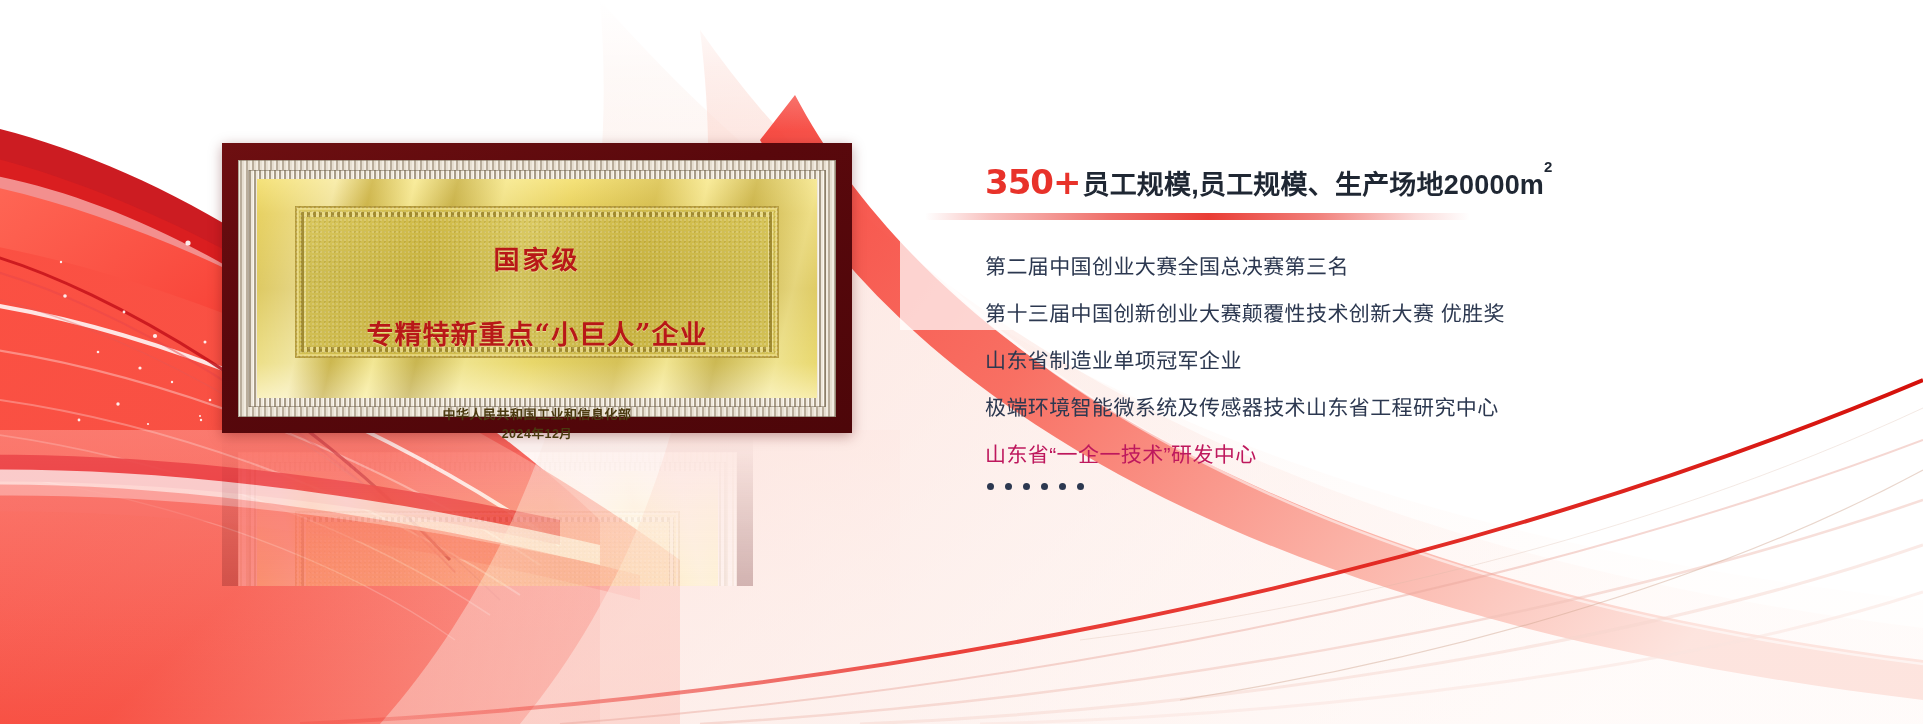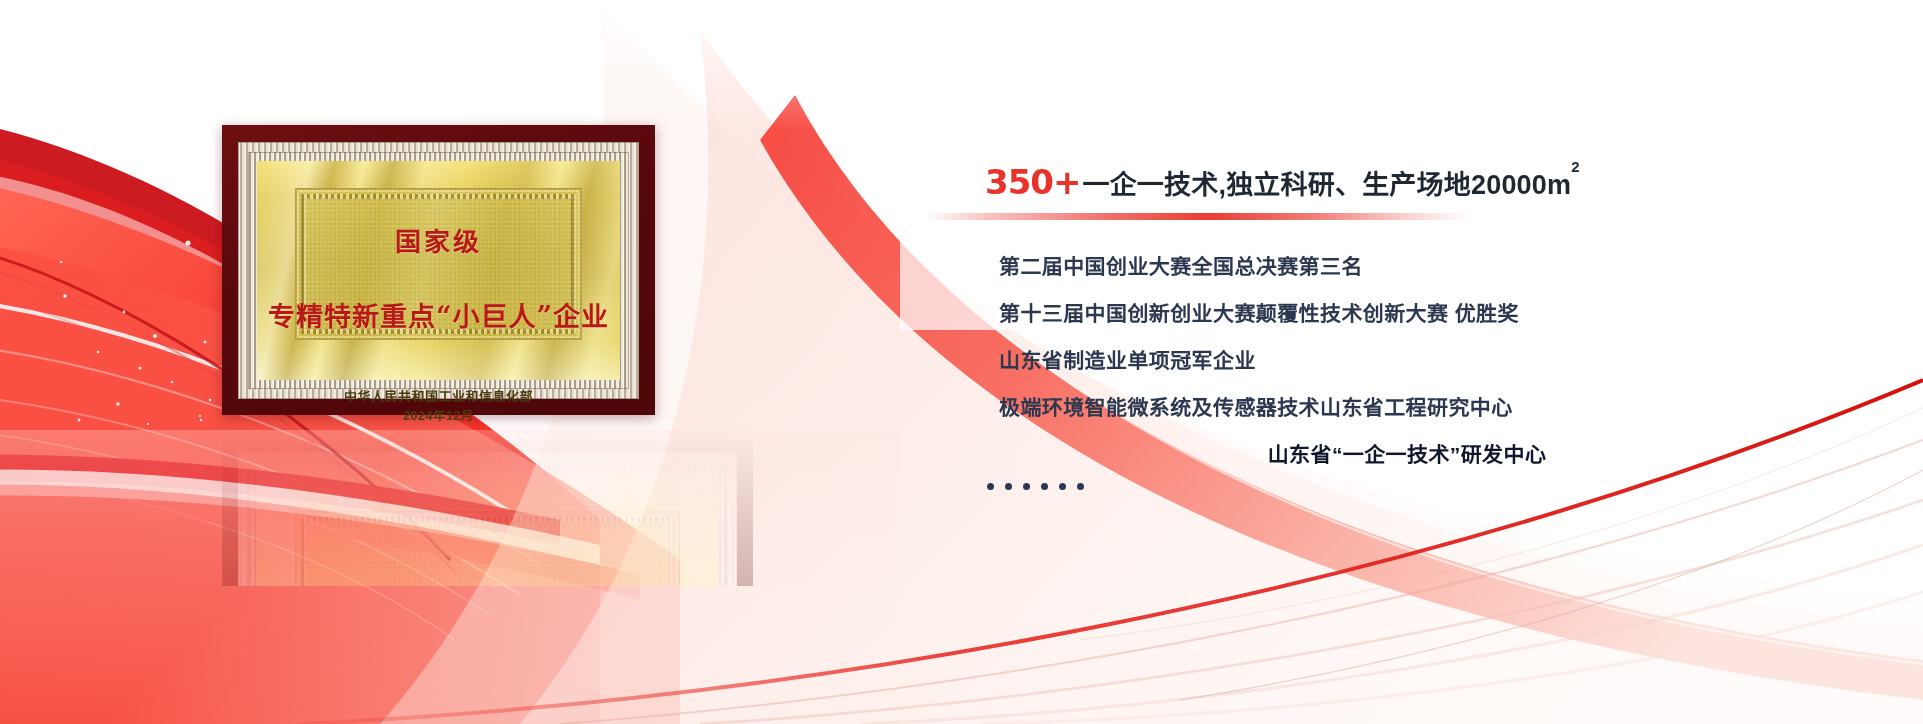--- a/index.html
+++ b/index.html
@@ -33,22 +33,22 @@
     top: 0; left: 0;
     width: 1923px;
     height: 724px;
     display: block;
   }
 
   
   #plaque-wrap {
     position: absolute;
     left: 222px;
-    top: 125px;
-    width: 433px;
+    top: 143px;
+    width: 630px;
     height: 290px;
   }
   .plaque-frame {
     position: absolute;
     inset: 0;
     background: linear-gradient(160deg, #6e0f11 0%, #59080c 40%, #4d0609 100%);
     box-shadow: 0 3px 12px rgba(90, 10, 12, .35);
   }
   .plaque-bevel-outer {
     position: absolute;
@@ -248,22 +248,21 @@
       rgba(232,50,42,.95) 52%,
       rgba(232,50,42,.62) 72%,
       rgba(232,50,42,.18) 90%,
       rgba(232,50,42,0) 100%);
     border-radius: 4px;
   }
   #achievements {
     margin-top: 36px;
     list-style: none;
     padding: 0;
-    margin-left: 14px;
-    font-weight: bold;
+    margin-left: 0;
   }
   #achievements li {
     font-size: 21px;
     line-height: 1;
     color: #2c3850;
     letter-spacing: .4px;
     margin-bottom: 26px;
     white-space: nowrap;
   }
   #ellipsis-dots {
@@ -431,31 +430,31 @@
           </div>
         </div>
       </div>
     </div>
   </div>
 
   <div id="info">
 
     <div id="headline">
       <span id="headline-number" style="color: rgb(232, 50, 42);">350+</span>
-      <span id="headline-rest" style="color: rgb(31, 39, 51);"><span>一企一技术,独立科研、生产场地20000m</span><sup id="headline-unit-sup">2</sup></span>
+      <span id="headline-rest" style="color: rgb(31, 39, 51);"><span>员工规模,员工规模、生产场地20000m</span><sup id="headline-unit-sup">2</sup></span>
     </div>
 
     <div id="headline-rule"></div>
 
     <ul id="achievements">
       <li style="color: rgb(44, 56, 80);">第二届中国创业大赛全国总决赛第三名</li>
       <li style="color: rgb(44, 56, 80);">第十三届中国创新创业大赛颠覆性技术创新大赛 优胜奖</li>
       <li style="color: rgb(44, 56, 80);">山东省制造业单项冠军企业</li>
       <li style="color: rgb(44, 56, 80);">极端环境智能微系统及传感器技术山东省工程研究中心</li>
-      <li style="color: #0f172a; text-align: center;">山东省“一企一技术”研发中心</li>
+      <li style="color: #be185d;">山东省“一企一技术”研发中心</li>
     </ul>
 
     <div id="ellipsis-dots">
         <span style="background: rgb(44, 56, 80);"></span>
         <span style="background: rgb(44, 56, 80);"></span>
         <span style="background: rgb(44, 56, 80);"></span>
         <span style="background: rgb(44, 56, 80);"></span>
         <span style="background: rgb(44, 56, 80);"></span>
         <span style="background: rgb(44, 56, 80);"></span>
       </div>

